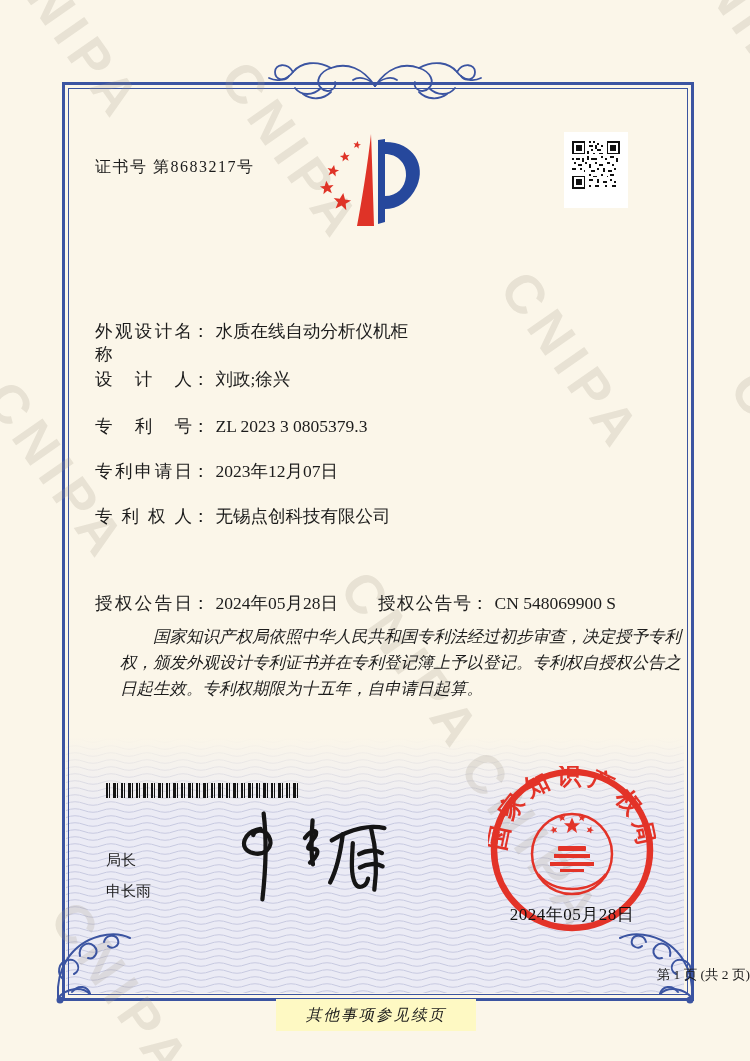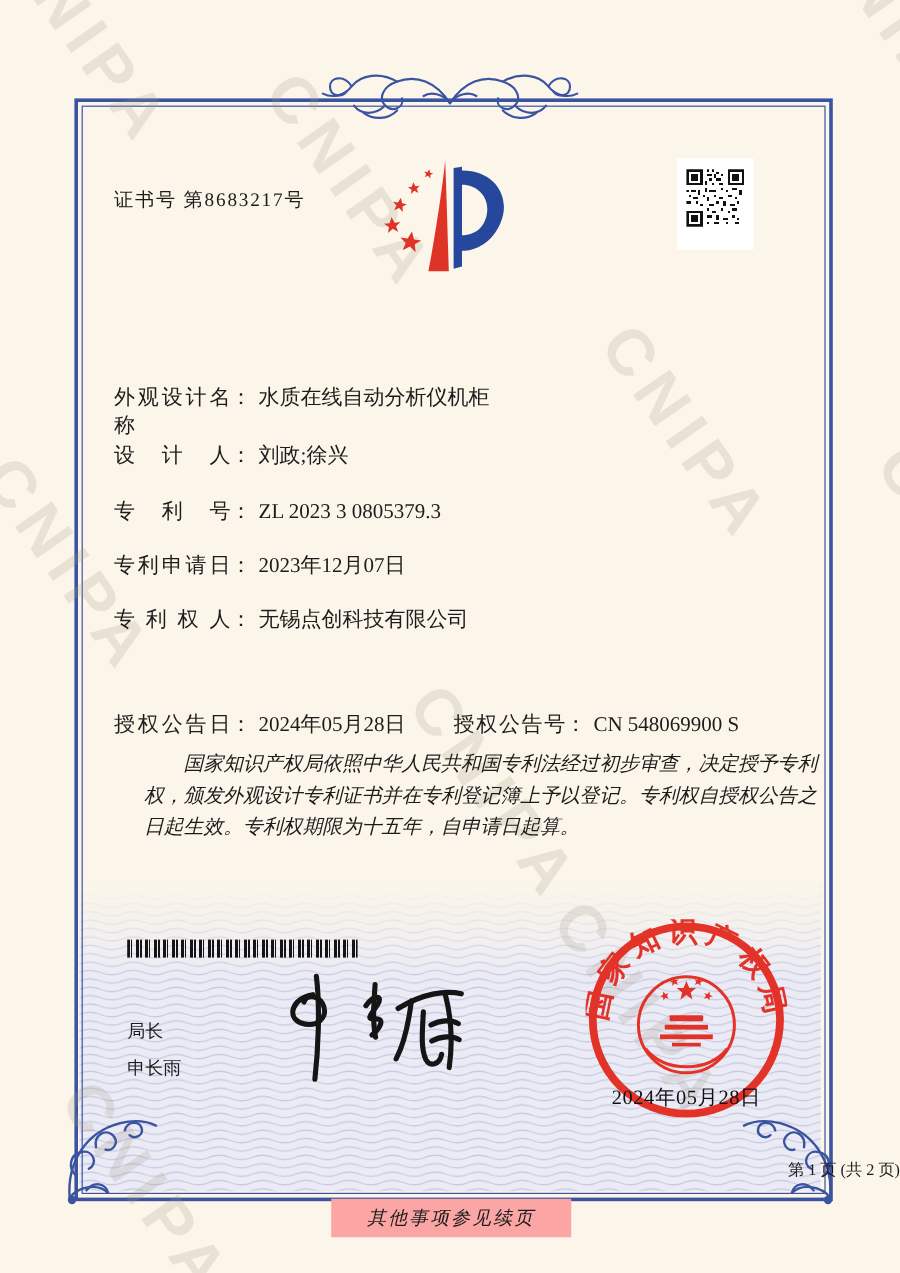--- a/index.html
+++ b/index.html
@@ -44,21 +44,21 @@
       #141414 11px 12px,transparent 12px 15px);}
   .officer{position:absolute;left:106px;top:844px;font-size:15px;z-index:3;
       font-family:"Liberation Sans","DejaVu Sans",sans-serif;line-height:31px;}
   .signature{position:absolute;left:222px;top:804px;width:176px;height:98px;z-index:3;
       transform:rotate(-3deg);}
   .seal{position:absolute;left:488px;top:766px;width:168px;height:168px;z-index:3;opacity:.95;}
   .seal-date{position:absolute;left:488px;top:903px;width:168px;text-align:center;
       font-size:17px;color:#111;z-index:4;letter-spacing:0.5px;}
   .page-foot{position:absolute;left:0;top:966px;width:750px;text-align:right;
       font-size:13.5px;z-index:3;}
-  .note-box{position:absolute;left:276px;top:999px;width:200px;height:32px;background:#fca5a5;
+  .note-box{position:absolute;left:276px;top:999px;width:200px;height:32px;background:#fef9c3;
       z-index:3;display:flex;align-items:center;justify-content:center;}
   .note{font-size:15.5px;font-style:italic;letter-spacing:2px;}
   .ornament-top{position:absolute;left:263px;top:54px;width:224px;height:58px;z-index:2;}
   .corner{position:absolute;width:90px;height:80px;z-index:3;}
   .corner.bl{left:50px;top:926px;}
   .corner.br{left:610px;top:926px;transform:scaleX(-1);}
 </style>
 </head>
 <body>
 

